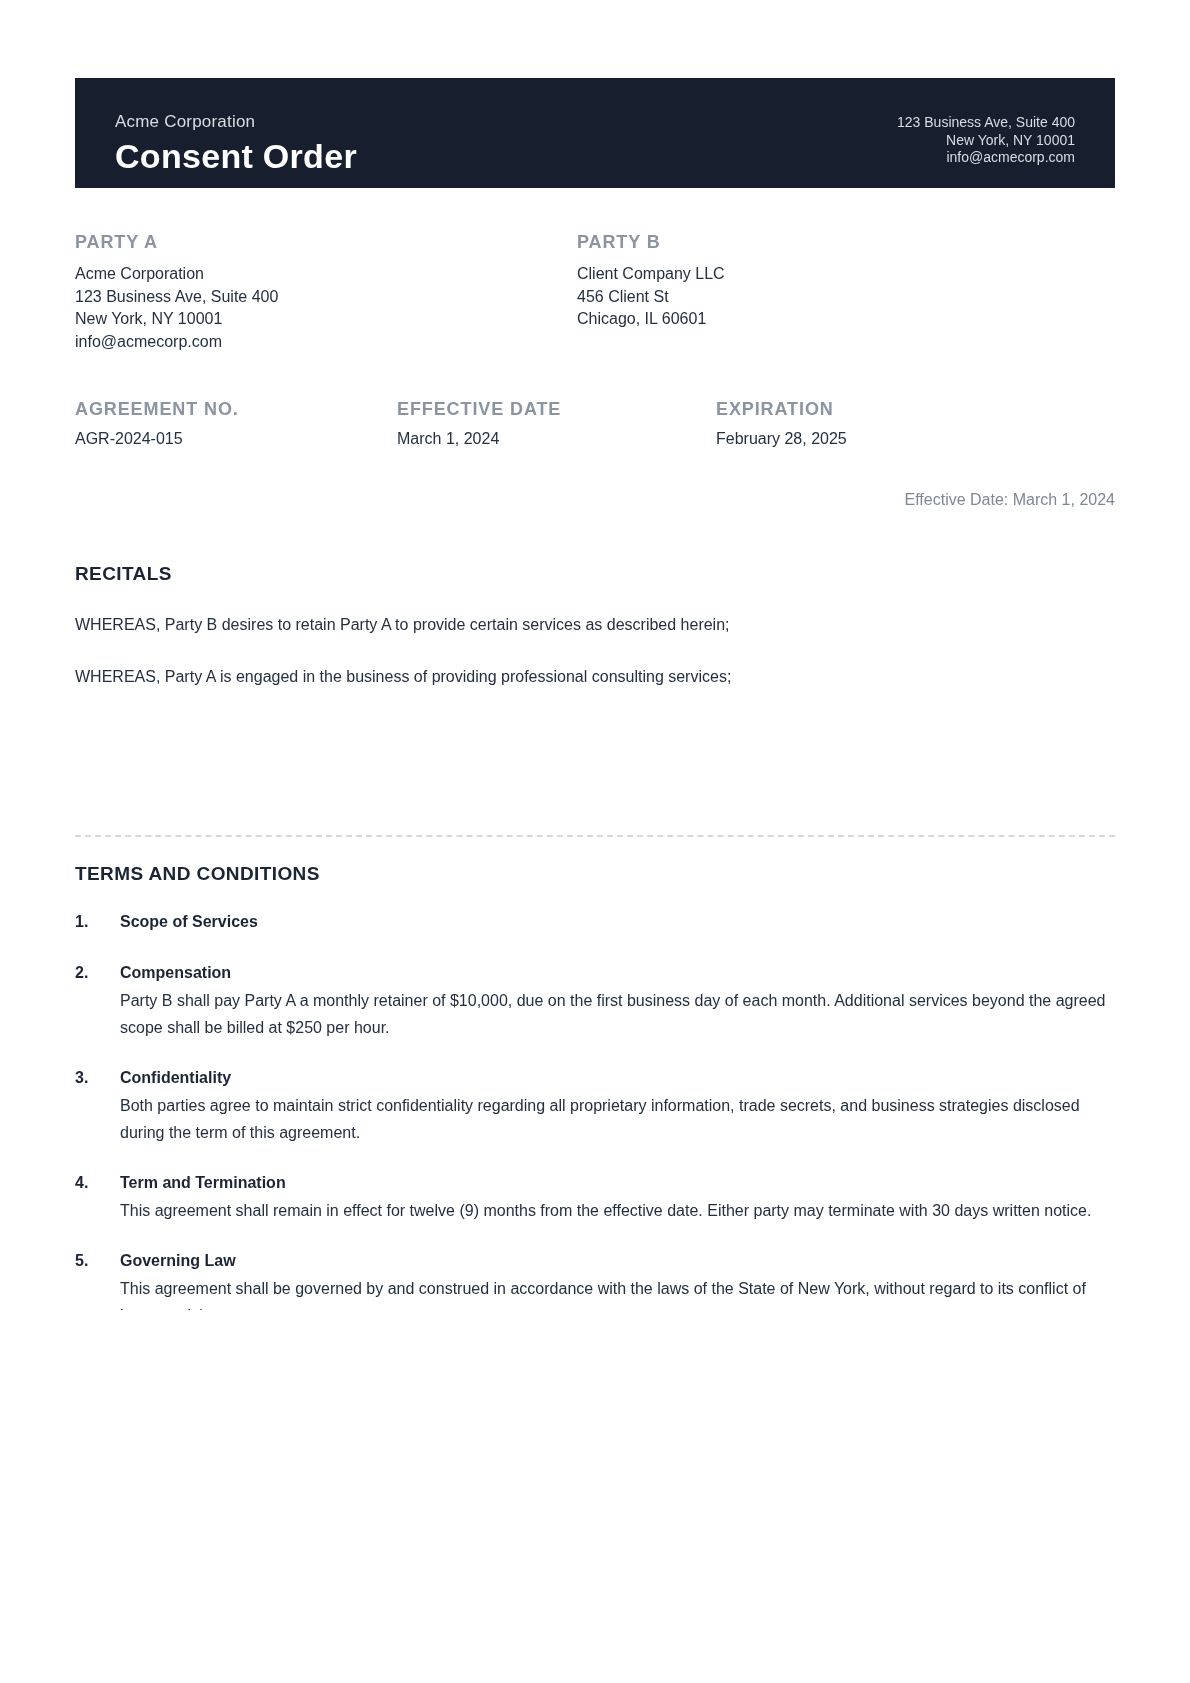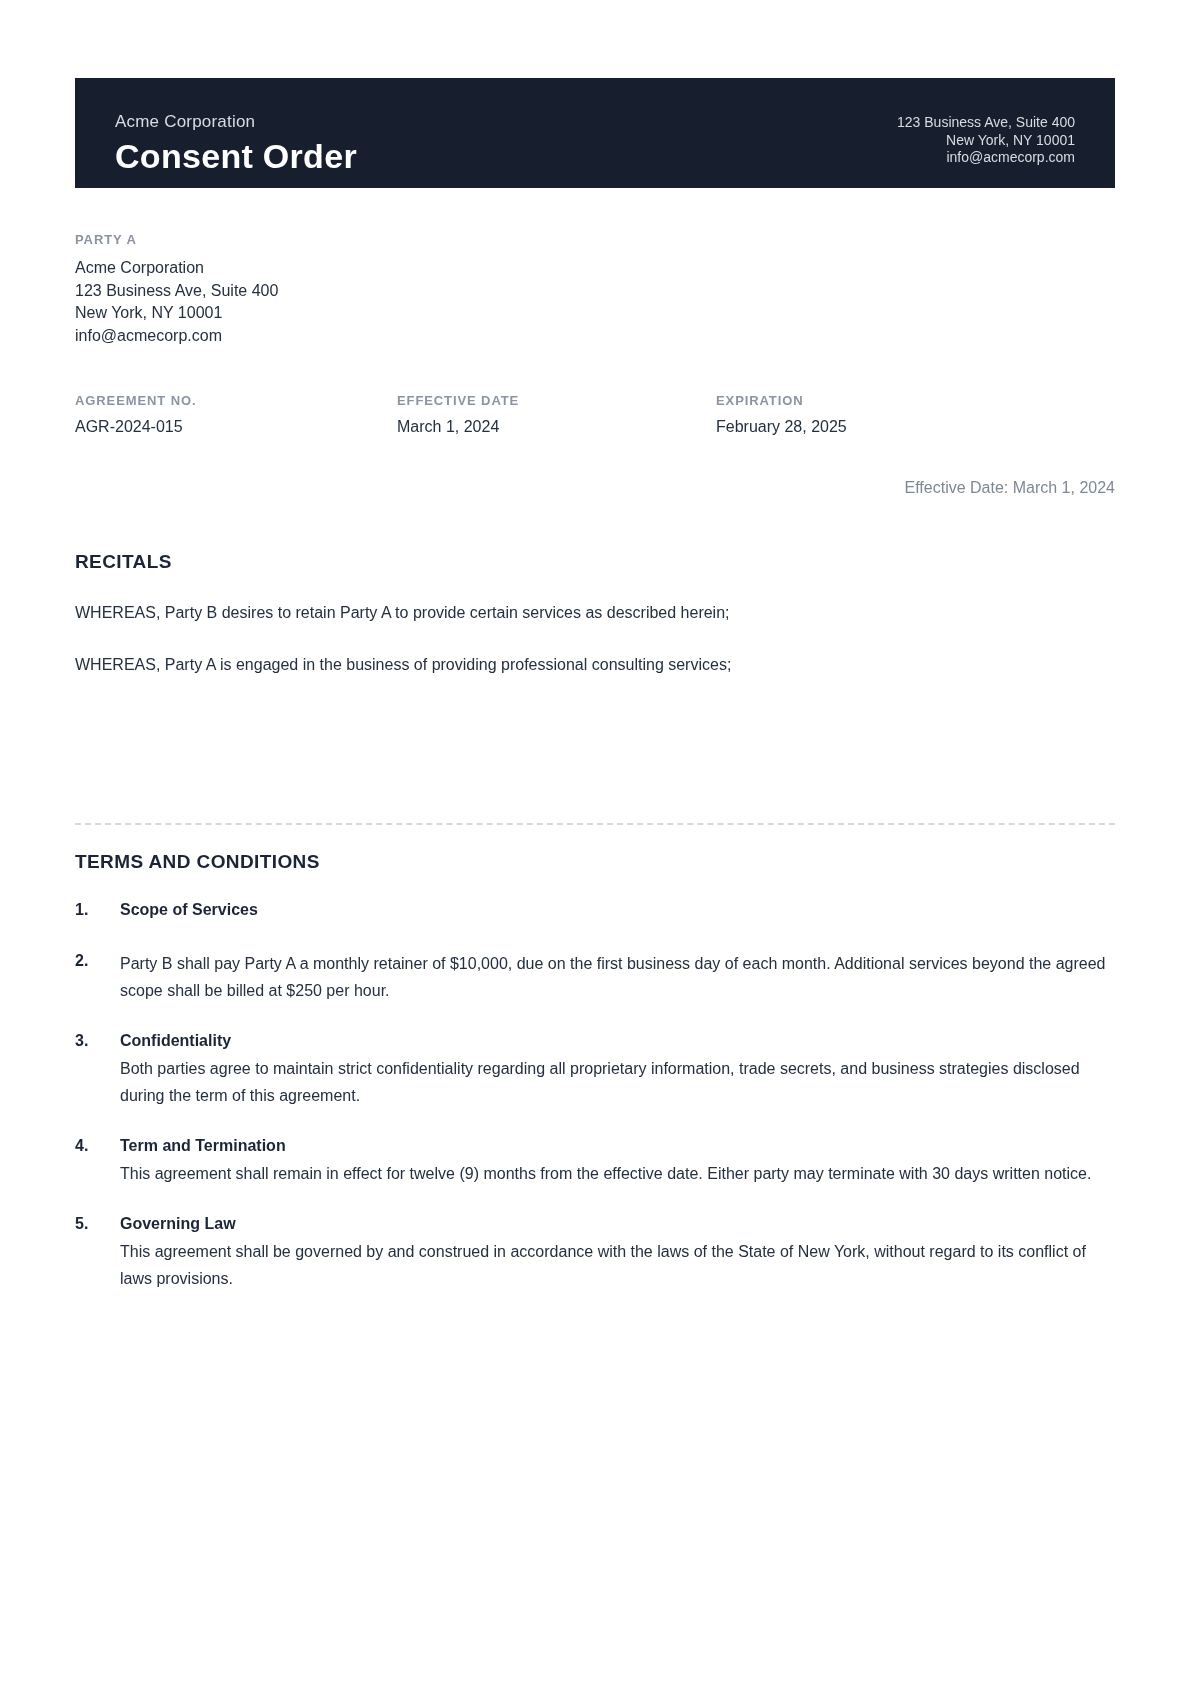--- a/index.html
+++ b/index.html
@@ -40,21 +40,21 @@
     line-height: 17.5px;
     color: var(--header_subtext, #d9dde2);
     padding-top: 2px;
   }
   .parties {
     margin: 44px 75px 0;
     display: grid;
     grid-template-columns: 502px 1fr;
   }
   .field-label {
-    font-size: 13px;
+    font-size: 18px;
     font-weight: bold;
     letter-spacing: .9px;
     color: var(--muted_label, #8b94a1);
     margin-bottom: 10px;
   }
   .party-lines { font-size: 16px; line-height: 22.5px; color: var(--body, #243040); }
   .meta {
     margin: 46px 75px 0;
     display: grid;
     grid-template-columns: 322px 319px 1fr;
@@ -144,20 +144,28 @@
   <section class="parties">
     <div class="party">
       <div class="field-label">PARTY A</div>
       <div class="party-lines">
         <div>Acme Corporation</div>
         <div>123 Business Ave, Suite 400</div>
         <div>New York, NY 10001</div>
         <div>info@acmecorp.com</div>
       </div>
     </div>
+    <div class="party">
+      <div class="field-label">PARTY B</div>
+      <div class="party-lines">
+        <div>Client Company LLC</div>
+        <div>456 Client St</div>
+        <div>Chicago, IL 60601</div>
+      </div>
+    </div>
   </section>
 
   <section class="meta">
     <div class="meta-col">
       <div class="field-label">AGREEMENT NO.</div>
       <div class="meta-value">AGR-2024-015</div>
     </div>
     <div class="meta-col">
       <div class="field-label">EFFECTIVE DATE</div>
       <div class="meta-value">March 1, 2024</div>
@@ -181,20 +189,21 @@
   <div class="term-item">
     <div class="term-num">1.</div>
     <div class="term-content">
       <div class="term-title">Scope of Services</div>
     </div>
   </div>
 
   <div class="term-item">
     <div class="term-num">2.</div>
     <div class="term-content">
+      <div class="term-title">Compensation</div>
       <div class="term-body">Party B shall pay Party A a monthly retainer of $10,000, due on the first business day of each month. Additional services beyond the agreed scope shall be billed at $250 per hour.</div>
     </div>
   </div>
 
   <div class="term-item">
     <div class="term-num">3.</div>
     <div class="term-content">
       <div class="term-title">Confidentiality</div>
       <div class="term-body">Both parties agree to maintain strict confidentiality regarding all proprietary information, trade secrets, and business strategies disclosed during the term of this agreement.</div>
     </div>

